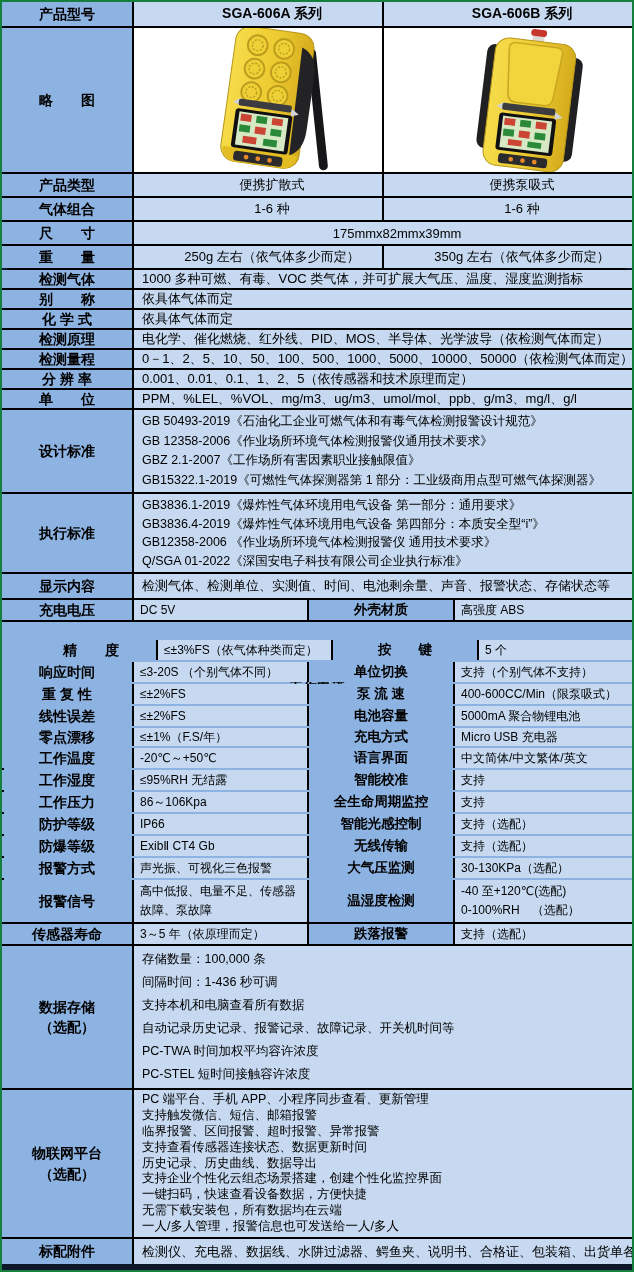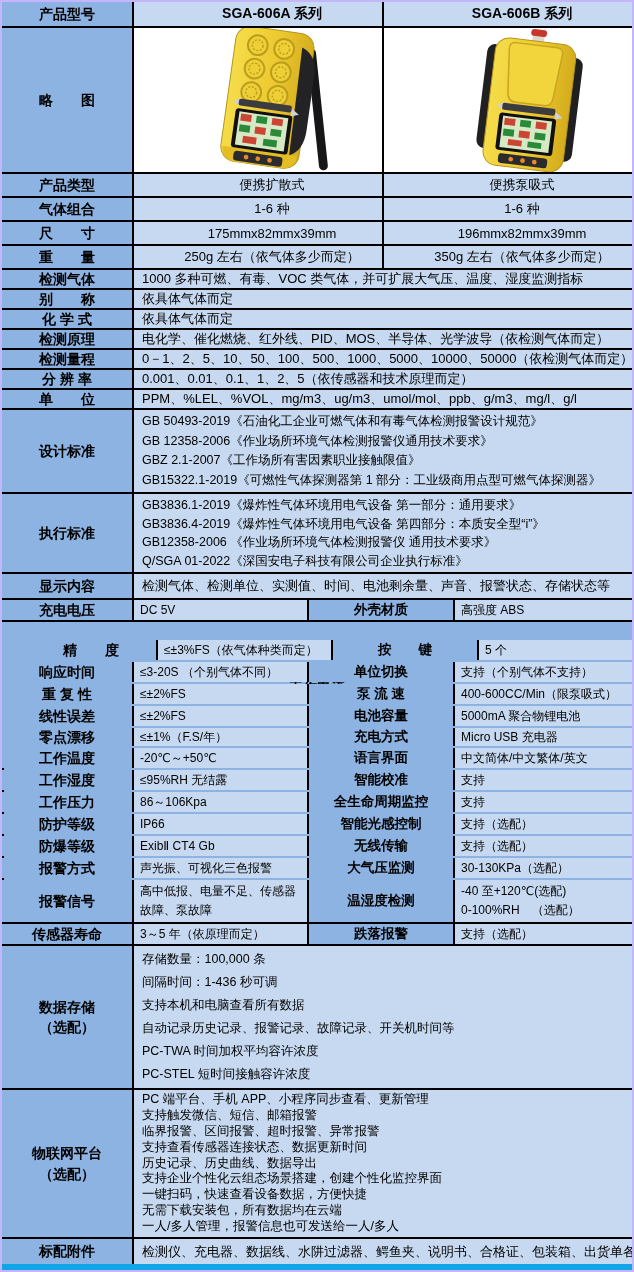--- a/index.html
+++ b/index.html
@@ -1,19 +1,19 @@
 <!DOCTYPE html>
 <html style="--label-bg: #8db3e2; --value-bg: #c6d9f1; --photo-bg: #ffffff; --border: #000000; --text: #000000; --device-body: #ecc92f; --device-grip: #232325; --screen-bg: #d7e9c4;"><head>
 <meta charset="utf-8">
 <style>
   html,body{margin:0;padding:0;background:#fff;}
   body{font-family:"Liberation Sans","DejaVu Sans",sans-serif;color:#000;}
   .spec-table{
     width:634px;height:1272px;box-sizing:border-box;
-    border:2px solid #c4b5fd;background:#0ea5e9;overflow:hidden;
+    border:2px solid #15803d;background:#0f172a;overflow:hidden;
   }
   .trow{display:flex;box-sizing:border-box;border-top:2px solid #000;width:100%;}
   .trow:first-child{border-top:none;}
   .cell{
     box-sizing:border-box;border-left:2px solid #000;
     display:flex;flex-direction:column;justify-content:center;
     overflow:hidden;min-width:0;
   }
   .cell:first-child{border-left:none;}
   
@@ -152,30 +152,29 @@
         <div class="labline">气体组合</div>
       </div>
       <div class="cell cmp">1-6 种</div>
       <div class="cell cmp">1-6 种</div>
     </div>
     <div class="trow" style="height: 24px;">
       <div class="cell lab">
         <div class="labline">尺　　寸</div>
       </div>
       <div class="cell cmp">175mmx82mmx39mm</div>
-      <div class="cell cmp">196mmx82mmx39mm</div>
     </div>
     <div class="trow" style="height: 24px;">
       <div class="cell lab">
         <div class="labline">重　　量</div>
       </div>
       <div class="cell cmp">250g 左右（依气体多少而定）</div>
       <div class="cell cmp">350g 左右（依气体多少而定）</div>
     </div>
-    <div class="trow" style="height: 20px;">
+    <div class="trow" style="height: 20px; border-radius: 9px;">
       <div class="cell lab">
         <div class="labline">检测气体</div>
       </div>
       <div class="cell wideval">1000 多种可燃、有毒、VOC 类气体，并可扩展大气压、温度、湿度监测指标</div>
     </div>
     <div class="trow" style="height: 20px;">
       <div class="cell lab">
         <div class="labline">别　　称</div>
       </div>
       <div class="cell wideval">依具体气体而定</div>

